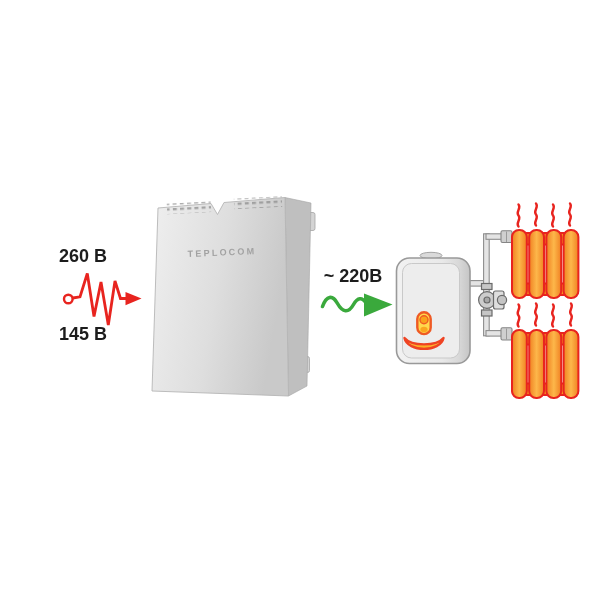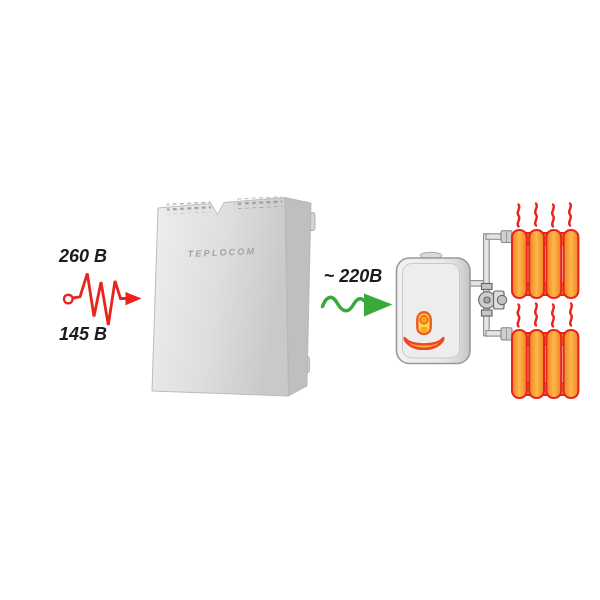--- a/index.html
+++ b/index.html
@@ -1,20 +1,19 @@
 <!DOCTYPE html>
 <html style="--page-bg: #ffffff; --unstable-red: #e8241f; --stable-green: #3aa93c; --radiator-orange: #f6921e; --radiator-outline: #e8241f; --accent-orange: #ef5a24; --warm-yellow: #ffd84d; --pipe-gray: #e4e4e4; --device-gray: #d9d9d9; --brand-gray: #a2a2a2; --text-dark: #1c1c1c;"><head>
 <meta charset="utf-8">
 <style>
   html,body{margin:0;padding:0;background:#fff;}
   .stage{
     position:relative;width:600px;height:600px;margin:0 auto;
     background:var(--page-bg,#ffffff);
     font-family:"Liberation Sans",sans-serif;
-    font-style:italic;
   }
   svg{display:block;}
   text{font-family:"Liberation Sans",sans-serif;}
   .lbl{font-size:18px;font-weight:bold;fill:var(--text-dark,#1c1c1c);}
   .brand{font-size:9px;font-weight:bold;letter-spacing:2.2px;fill:var(--brand-gray,#a2a2a2);}
   .stroke-red{stroke:var(--unstable-red,#e8241f);}
   .fill-red{fill:var(--unstable-red,#e8241f);}
   .stroke-green{stroke:var(--stable-green,#3aa93c);}
   .fill-green{fill:var(--stable-green,#3aa93c);}
   .no-fill{fill:none;}

